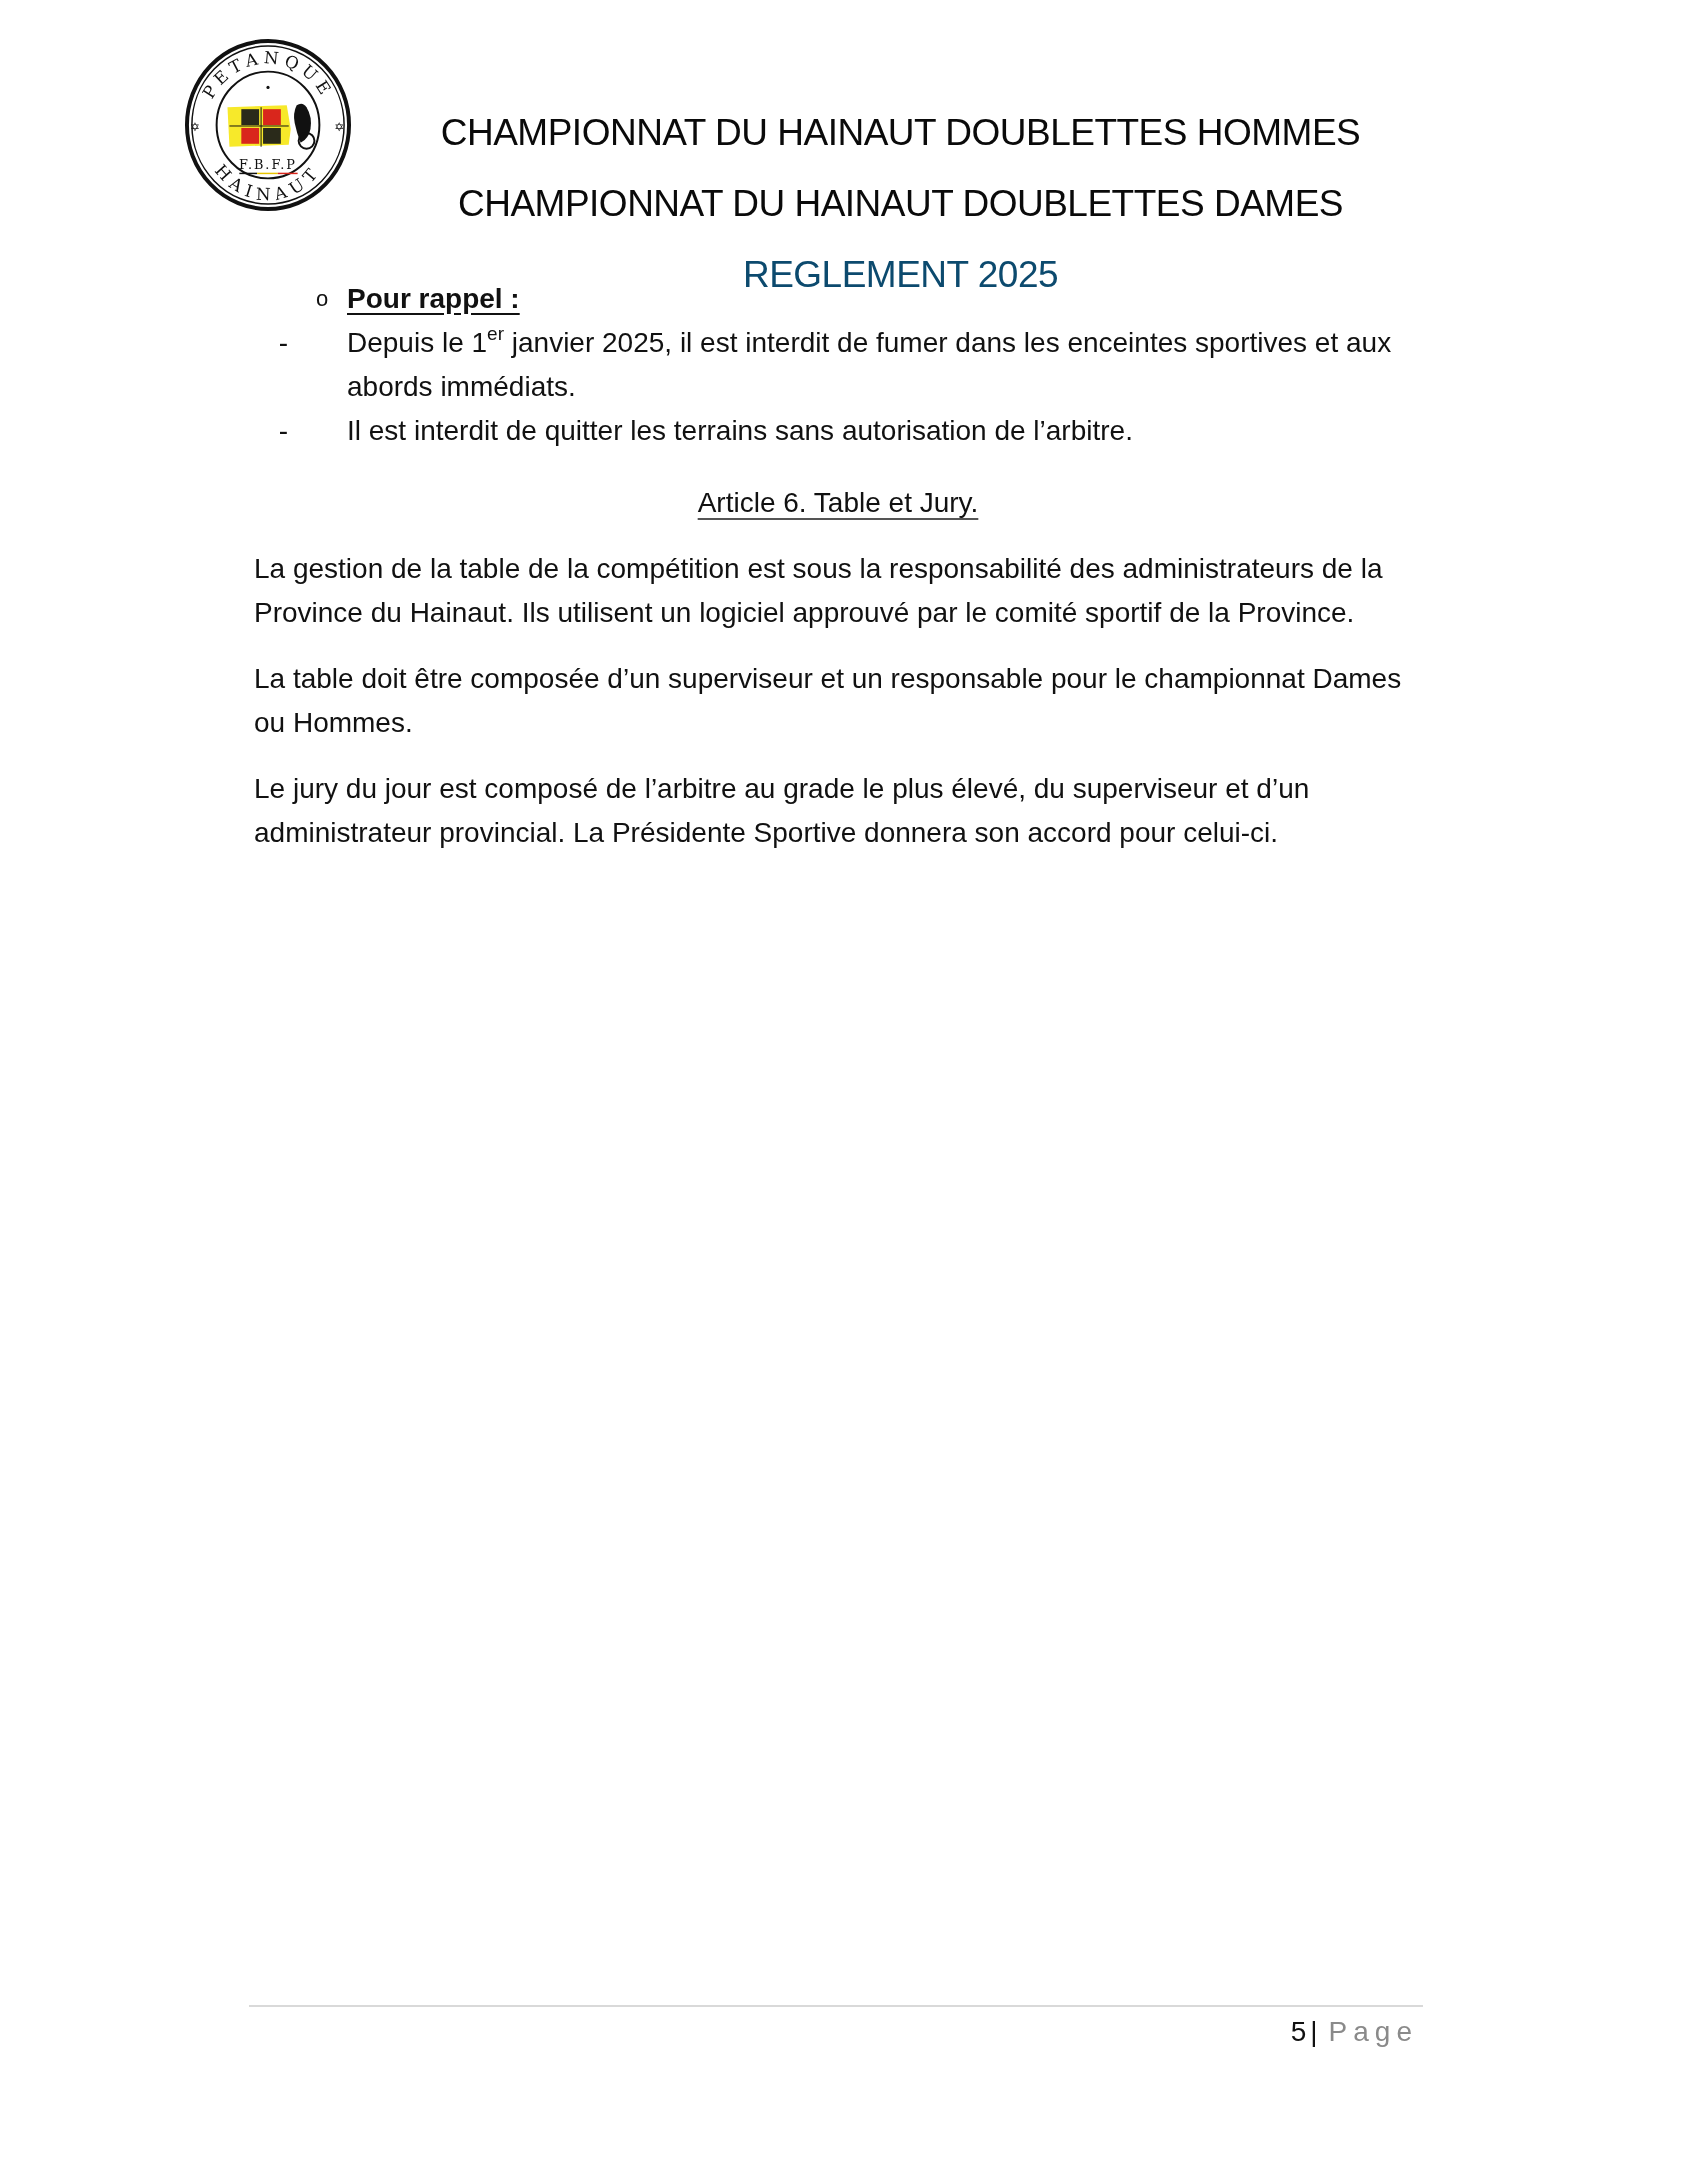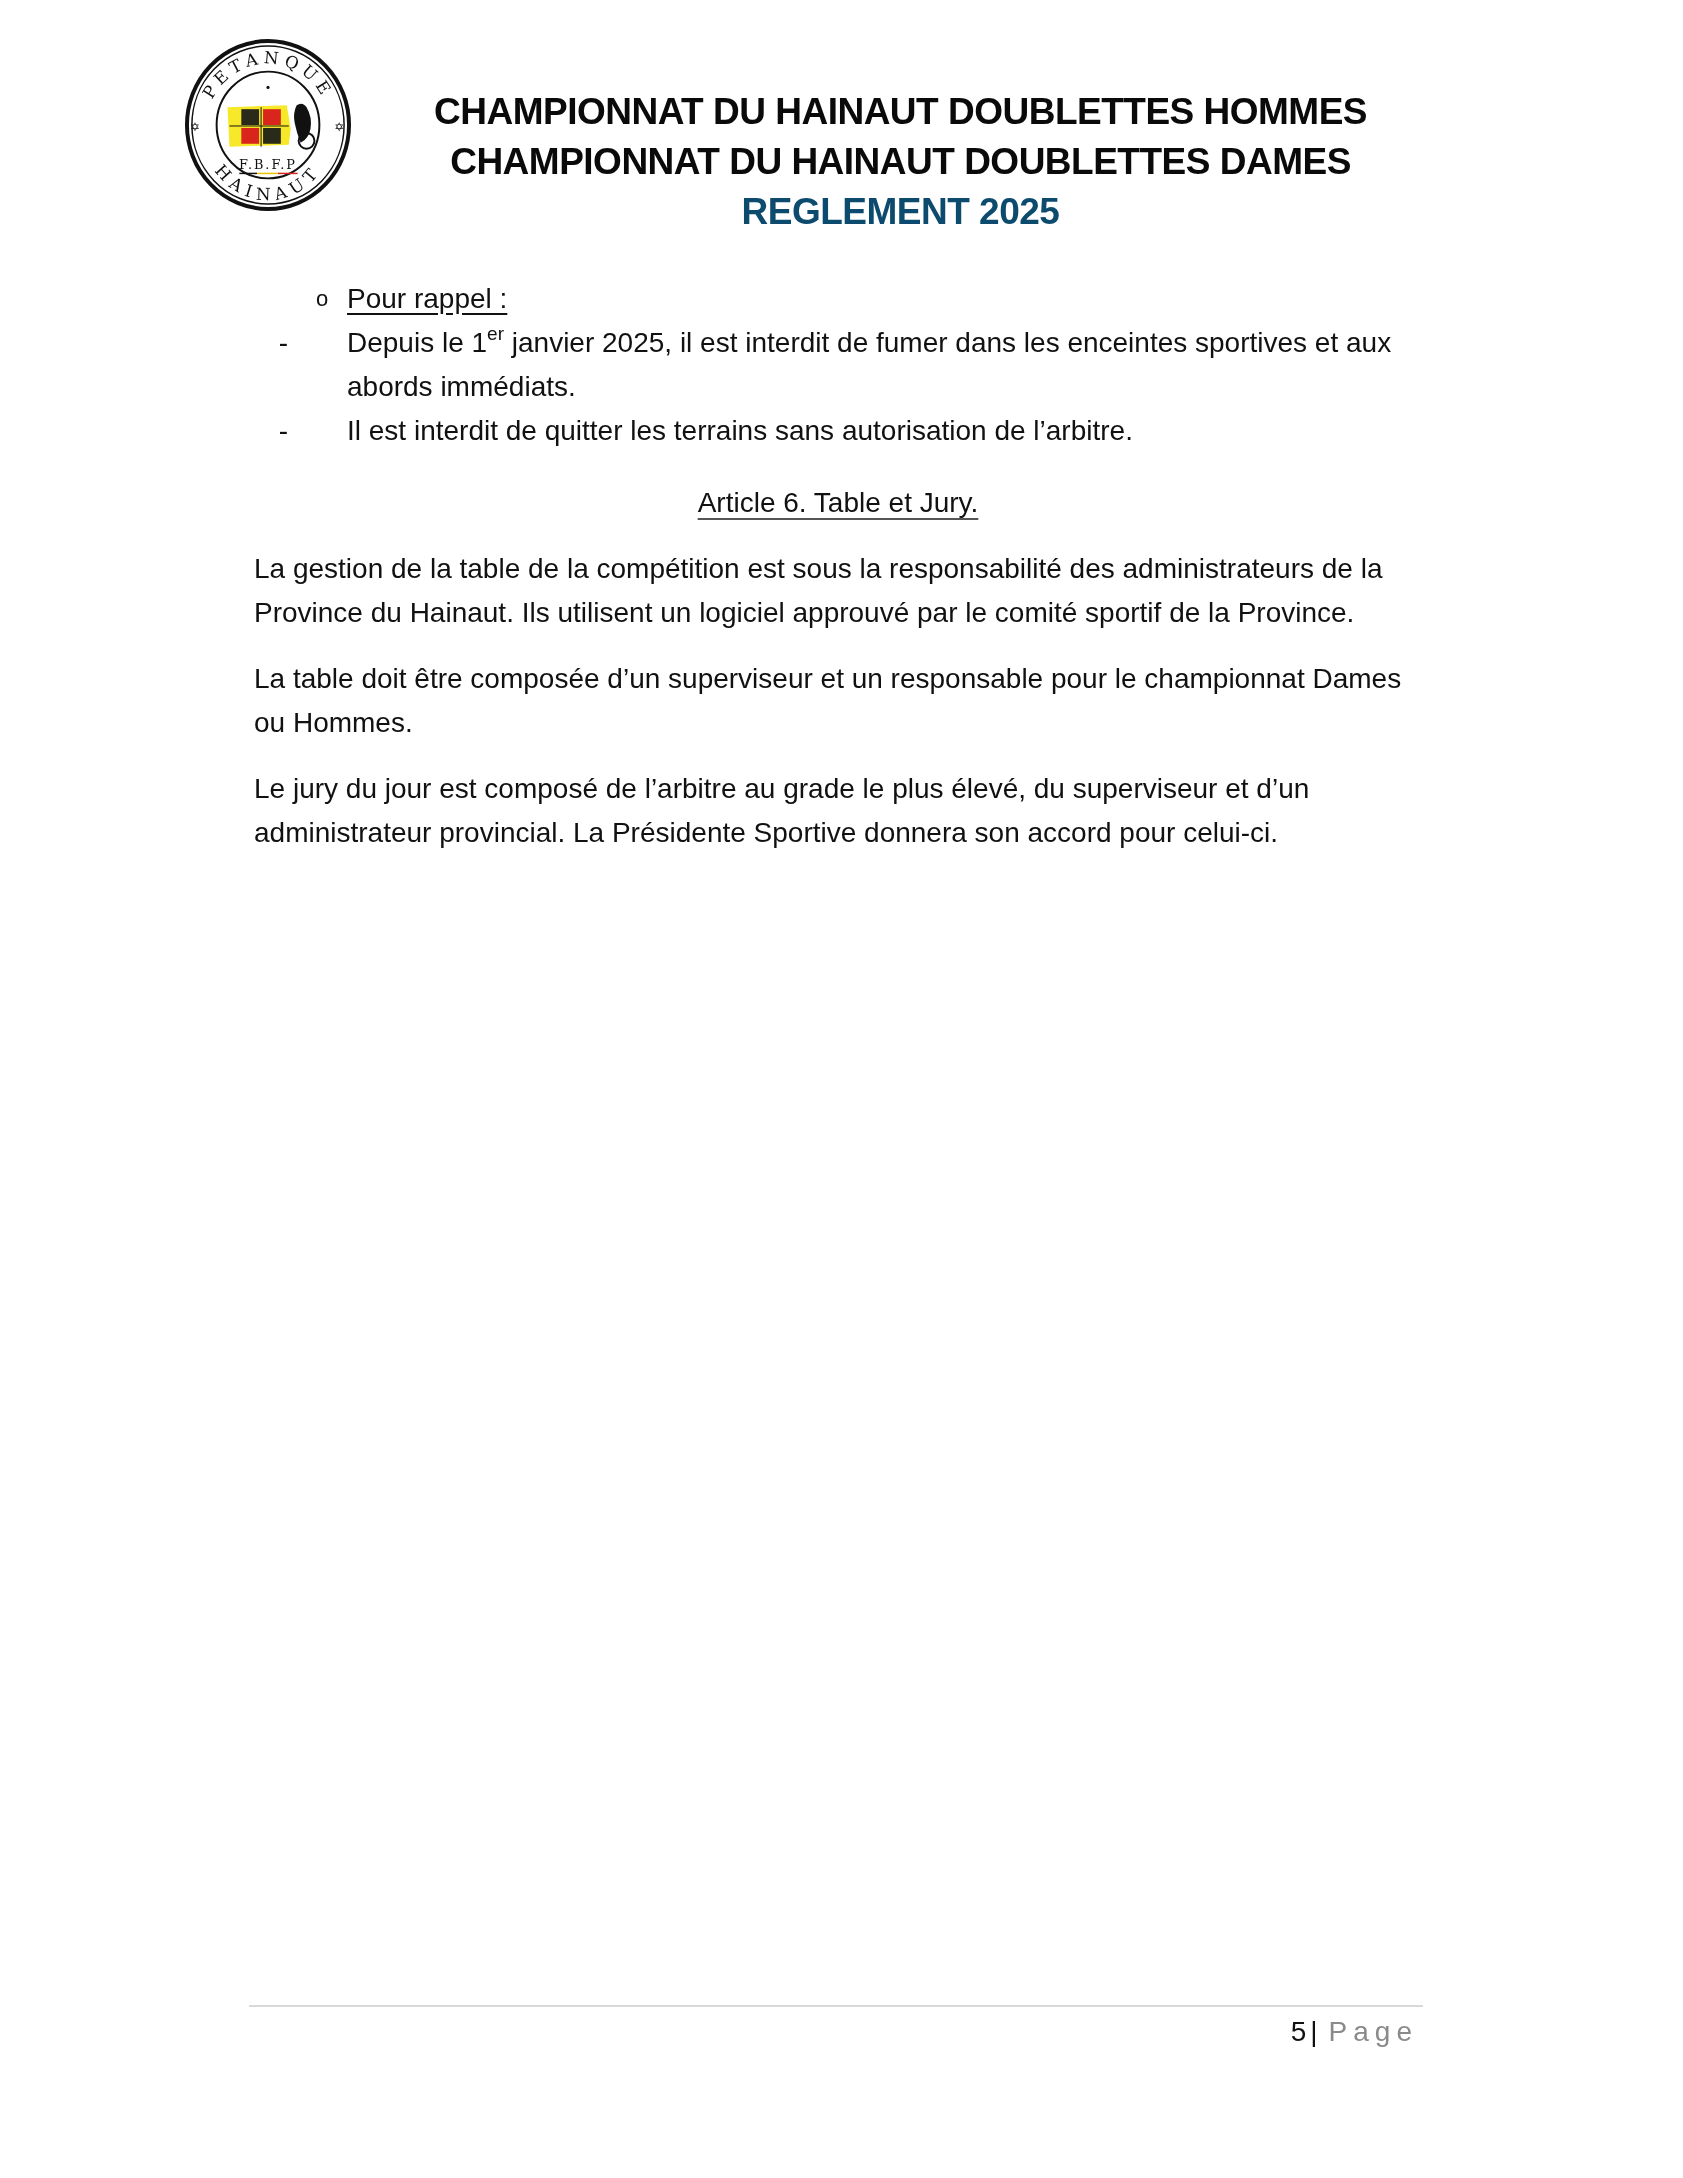--- a/index.html
+++ b/index.html
@@ -9,34 +9,35 @@
       color: #111111;
     }
     .logo {
       position: absolute; left: 184px; top: 38px; width: 168px; height: 174px;
     }
     .header {
       position: absolute; left: 376px; width: 1049px; top: 87px;
       text-align: center;
     }
     .header .line {
-      font-weight: bold; font-size: 37px; line-height: 50px; color: #0a0a0a;
+      font-weight: normal; font-size: 37px; line-height: 50px; color: #0a0a0a;
       letter-spacing: -0.5px;
+      margin-top: 21px;
     }
     .header .line.red { color: #0c4a6e; }
     .content {
       position: absolute; left: 254px; top: 277px; width: 1168px;
       font-size: 28px; line-height: 44px; color: #111;
     }
     .list-row { position: relative; padding-left: 93px; }
     .list-row .marker {
       position: absolute; left: 0; width: 59px; text-align: center;
     }
     .list-row.sub .marker { left: 48px; width: 40px; font-size: 22px; }
-    .title-underline { font-weight: normal; text-decoration: underline; text-underline-offset: 5px; }
+    .title-underline { font-weight: bold; text-decoration: underline; text-underline-offset: 5px; }
     .article {
       margin-top: 28px; text-decoration: underline;
       text-underline-offset: 6px; text-decoration-color: #555; text-align: center;
     }
     p.para { margin: 22px 0 0 0; }
     sup { font-size: 19px; line-height: 0; vertical-align: 12px; }
     .footer-rule {
       position: absolute; left: 249px; top: 2005px; width: 1174px; height: 2px;
       background: #d9d9d9;
     }

